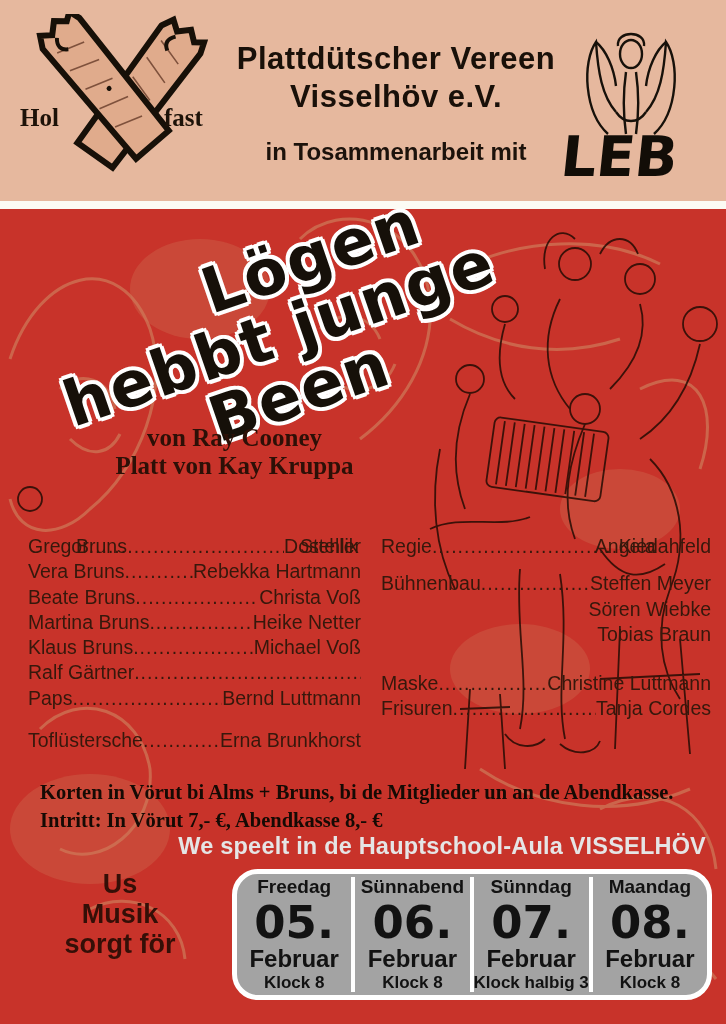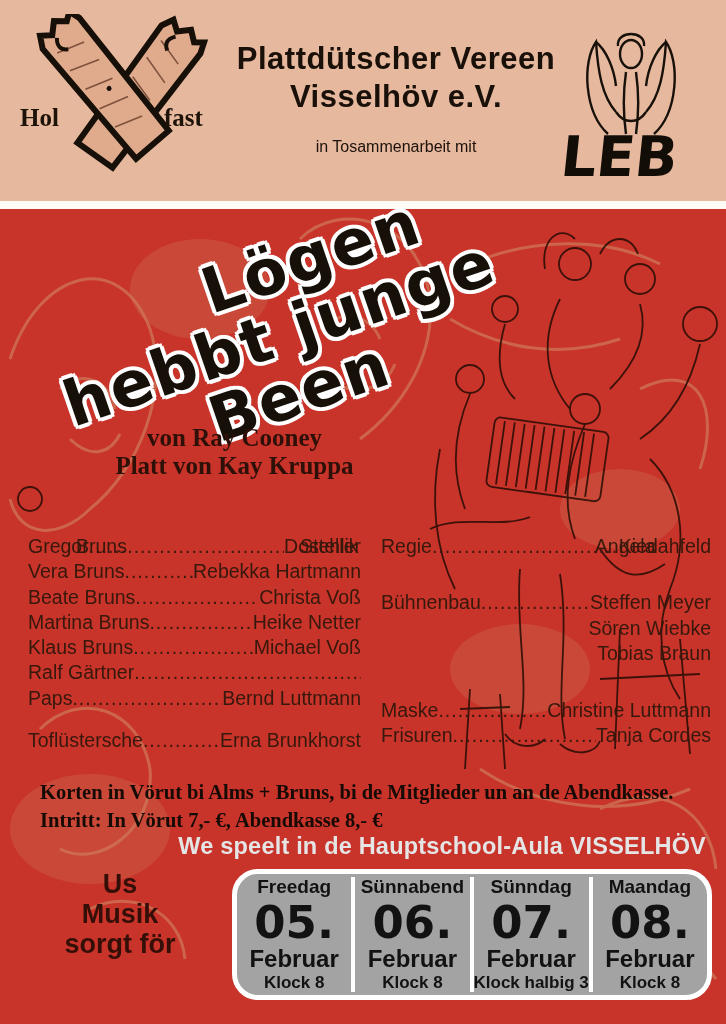--- a/index.html
+++ b/index.html
@@ -4,43 +4,43 @@
 <style>
   html,body{margin:0;padding:0;background:#555;}
   .poster{position:relative;width:726px;height:1024px;background:#c8332a;overflow:hidden;
           font-family:"Liberation Sans",sans-serif;margin:0 auto;}
   
   .header{position:absolute;top:0;left:0;width:726px;height:201px;background:#e6b89e;}
   .white-strip{position:absolute;top:201px;left:0;width:726px;height:8px;background:#fcfbf4;}
   .logo-wood{position:absolute;left:12px;top:14px;width:210px;height:174px;}
   .org{position:absolute;left:212px;top:40px;width:368px;text-align:center;color:#191009;}
   .org-line{font-size:31px;font-weight:bold;line-height:38px;letter-spacing:.5px;}
-  .coop{margin-top:22px;font-size:16px;font-weight:normal;color:#1c120b;}
+  .coop{margin-top:22px;font-size:24px;font-weight:bold;color:#1c120b;}
   .logo-leb{position:absolute;right:12px;top:16px;width:168px;height:176px;}
   
   .body{position:absolute;top:209px;left:0;width:726px;height:815px;}
   .sketch{position:absolute;left:0;top:0;width:726px;height:815px;pointer-events:none;}
   .play-title{position:absolute;left:-28px;top:32px;width:615px;transform:rotate(-19deg);
       text-align:center;font-family:"DejaVu Sans",sans-serif;font-weight:bold;color:#161009;
       font-size:63px;line-height:62px;letter-spacing:2px;
       text-shadow:-4px 0 0 #fff,4px 0 0 #fff,0 -4px 0 #fff,0 4px 0 #fff,
                   -3px -3px 0 #fff,3px -3px 0 #fff,-3px 3px 0 #fff,3px 3px 0 #fff;}
   .play-title .l1{position:relative;left:55px;}
   .subtitle{position:absolute;left:52px;top:215px;width:365px;text-align:center;
       font-family:"Liberation Serif",serif;font-weight:bold;font-size:25px;line-height:28px;color:#2d1007;}
   
   .col-left{position:absolute;left:28px;top:325px;width:333px;}
   .col-right{position:absolute;left:381px;top:325px;width:330px;}
   .row{display:flex;align-items:baseline;font-size:19.5px;line-height:25.3px;color:#36180c;white-space:nowrap;}
   .row .dots{flex:1;overflow:hidden;letter-spacing:1px;min-width:8px;}
   .row .name{text-align:right;}
   .row.right-only{justify-content:flex-end;}
   .gap16{margin-top:17px;}
-  .gap25{margin-top:31px;}
-  .gap20{margin-top:32px;}
+  .gap25{margin-top:12px;}
+  .gap20{margin-top:24px;}
   .ovl{position:relative;display:inline-block;}
   .ovl .b{position:absolute;top:0;}
   .ovl .b.sh10{left:10px;margin-left:38px;}
   .ovl .b.sh16{left:16px;}
   .ovl .b.shm24{left:-24px;}
   
   .tickets{position:absolute;left:40px;top:569px;font-family:"Liberation Serif",serif;font-weight:bold;
       font-size:20.5px;line-height:28px;color:#150a04;}
   .venue{position:absolute;right:20px;top:624px;font-size:23.5px;font-weight:bold;color:#e5e5e5;letter-spacing:.2px;}
   .music{position:absolute;left:26px;top:660px;width:188px;text-align:center;

